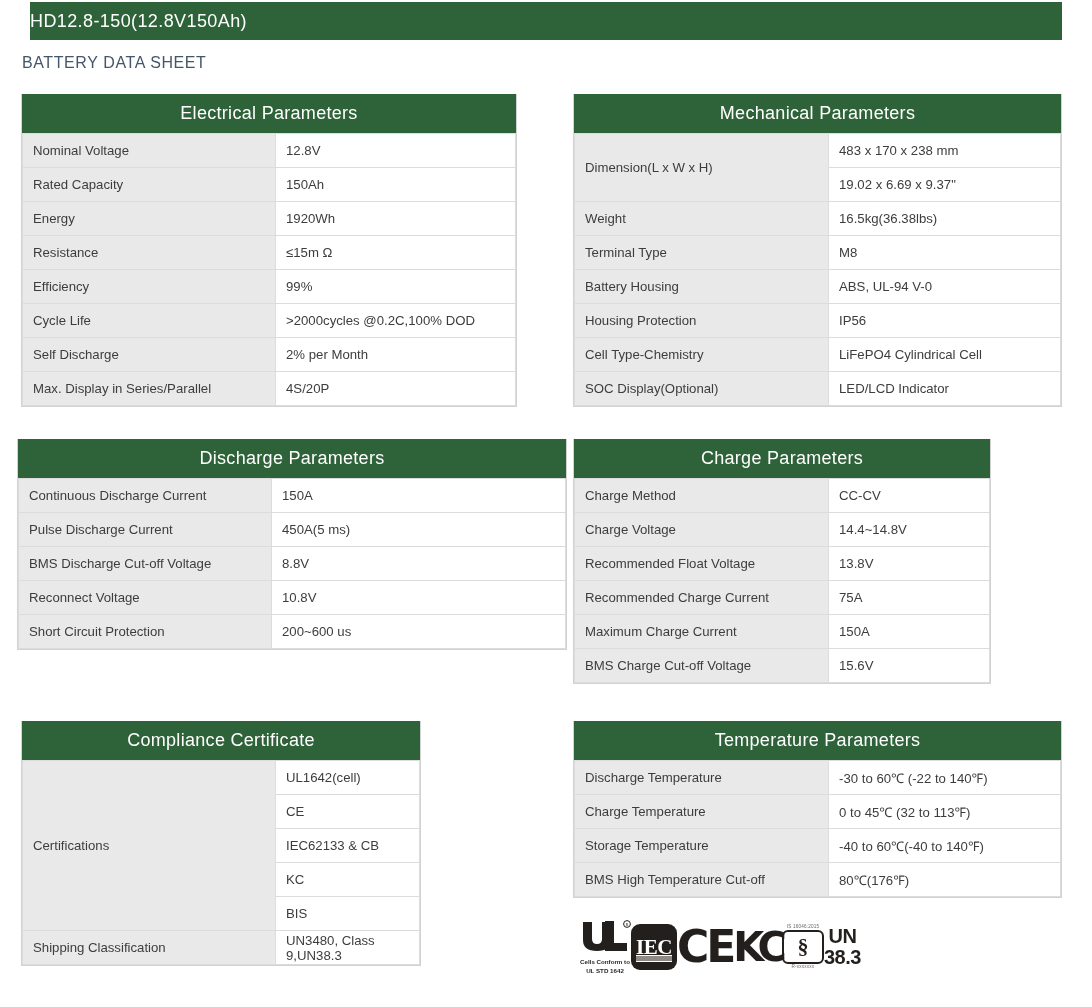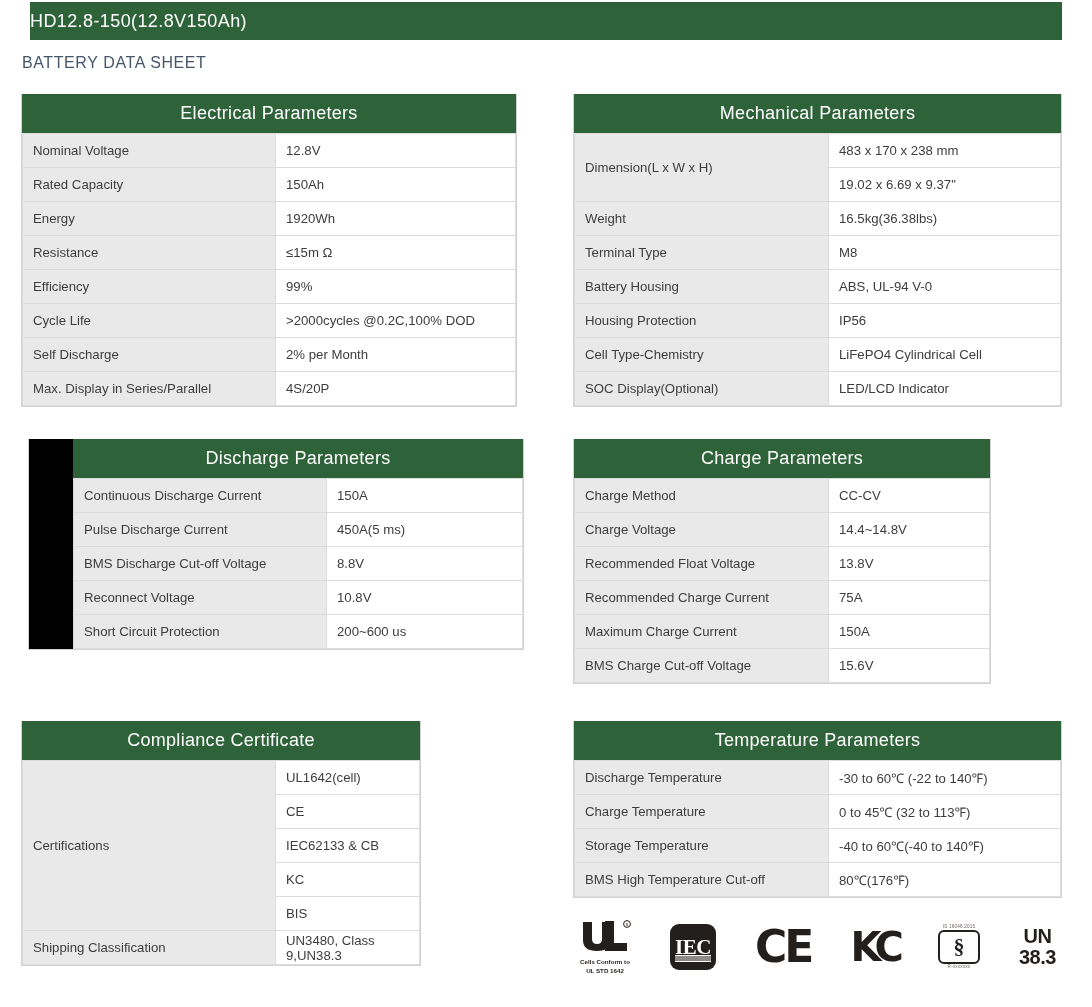--- a/index.html
+++ b/index.html
@@ -34,21 +34,21 @@
     font-size: 16px;
     color: #45566a;
     letter-spacing: 0.6px;
   }
 
   
   .tbl {
     position: absolute;
     border: 1px solid #d2d2d2;
     border-top: none;
-    background: #000000;
+    background: #84cc16;
   }
   .tbl-head {
     background: #2e6238;
     color: #ffffff;
     text-align: center;
     font-size: 18px;
     height: 39px;
     line-height: 39px;
     letter-spacing: 0.3px;
   }
@@ -73,35 +73,35 @@
     margin-top: 14px;
   }
 
   
   .w-left  td.k { width: 253px; }
   .w-right td.k { width: 254px; }
 
   
   #electrical  { left: 21px;  top: 94px;  width: 496px; }
   #mechanical  { left: 573px; top: 94px;  width: 489px; }
-  #discharge   { left: 28px;  top: 439px; width: 496px; padding-left: 44px; }
+  #discharge   { left: 17px;  top: 439px; width: 550px; }
   #charge      { left: 573px; top: 439px; width: 418px; }
   #compliance  { left: 21px;  top: 721px; width: 400px; }
   #temperature { left: 573px; top: 721px; width: 489px; }
 
   .r34 td { height: 34px; }
 
   
   .cert-strip {
     position: absolute;
     left: 573px; top: 908px;
     width: 489px; height: 78px;
     display: flex;
     align-items: center;
-    justify-content: space-between;
+    justify-content: flex-start;
     padding: 0 6px;
   }
   .cert-logo {
     display: flex;
     flex-direction: column;
     align-items: center;
     justify-content: center;
     color: #231f1c;
   }
   .ul-mark { position: relative; }

